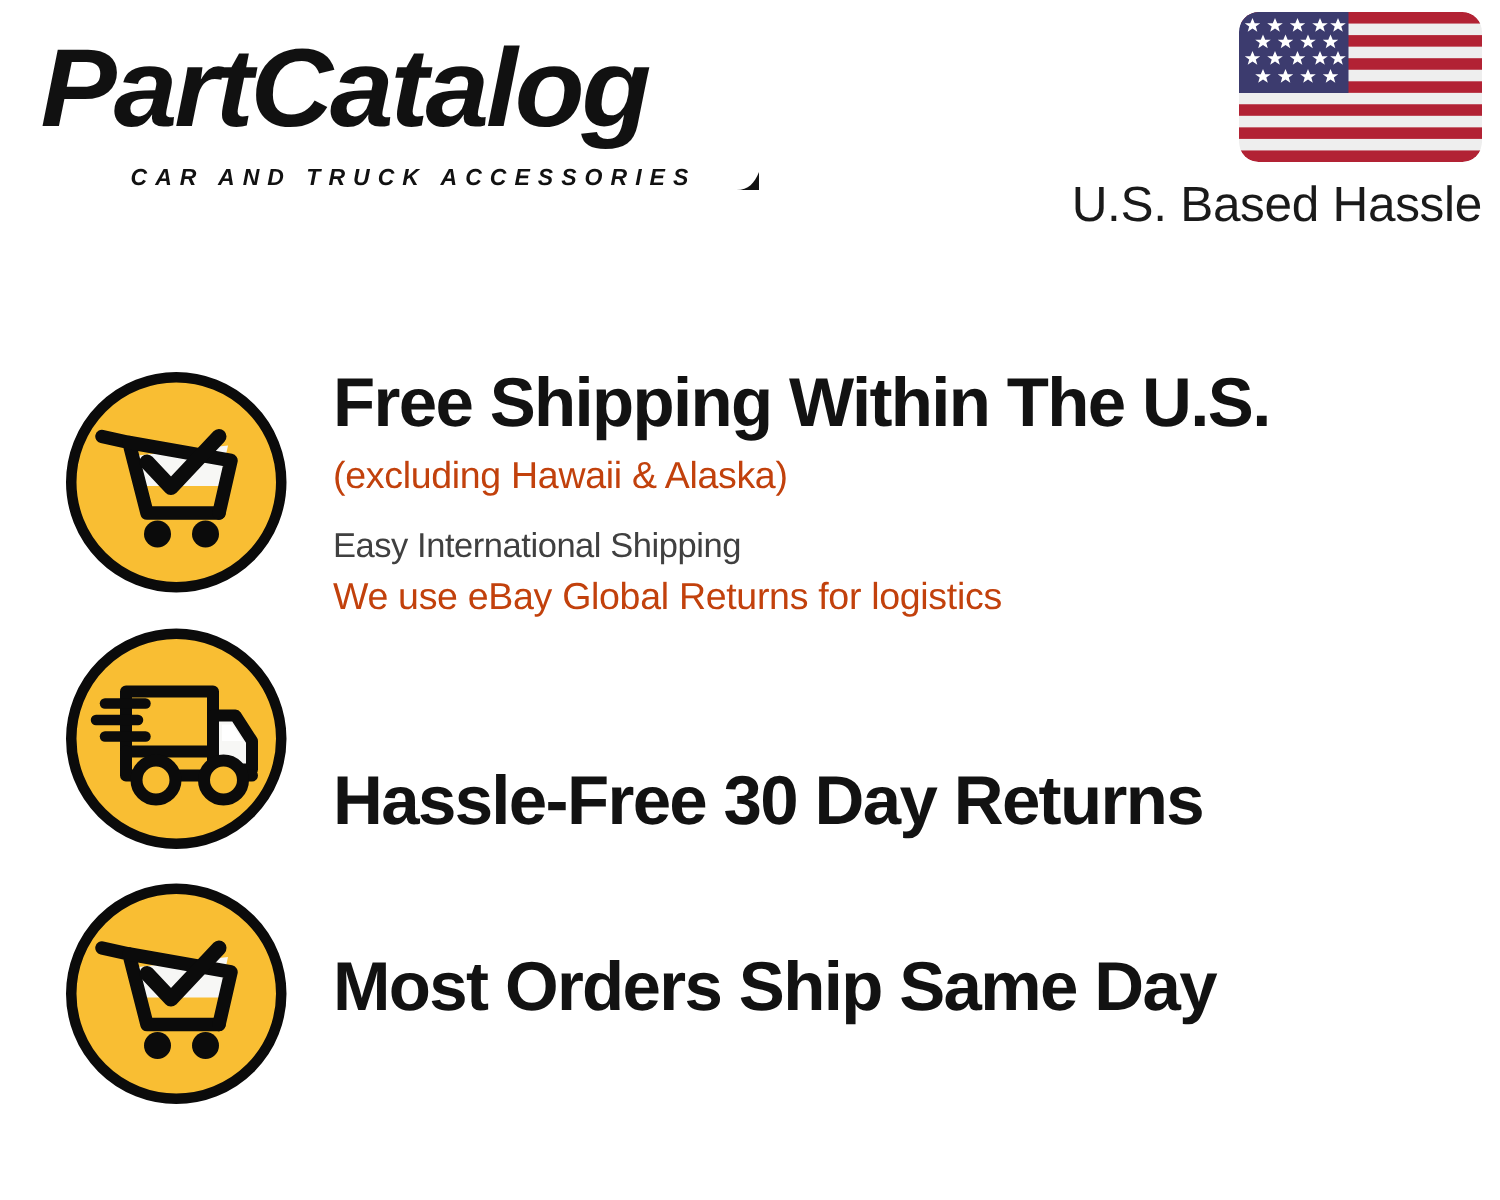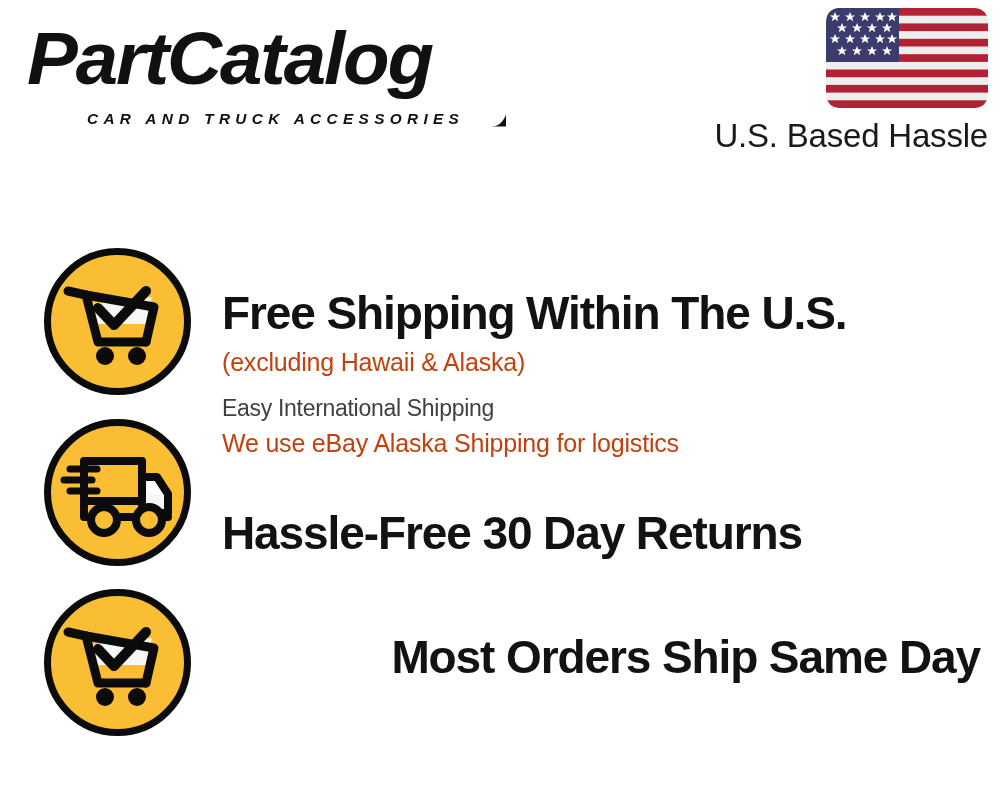--- a/index.html
+++ b/index.html
@@ -100,41 +100,41 @@
   }
 
   
   .benefit-row {
     position: absolute;
     left: 0;
     width: 1000px;
   }
   #row-shipping { top: 240px; height: 168px; }
   #row-returns  { top: 415px; height: 158px; }
-  #row-sameday  { top: 587px; height: 158px; text-align: right; }
+  #row-sameday  { top: 587px; height: 158px; }
 
   .benefit-icon {
     position: absolute;
     left: 42px;
     top: 6px;
     width: 151px;
     height: 151px;
   }
   #row-shipping .benefit-icon { top: 6px; }
   #row-returns  .benefit-icon { top: 2px; }
   #row-sameday  .benefit-icon { top: 0px; }
 
   .benefit-icon svg { display: block; width: 151px; height: 151px; }
 
   .benefit-text {
     position: absolute;
     left: 222px;
     right: 20px;
   }
-  #row-shipping .benefit-text { top: 0px; margin-top: 45px; }
+  #row-shipping .benefit-text { top: 0px; }
   #row-returns  .benefit-text { top: 58px; margin-top: 32px; }
   #row-sameday  .benefit-text { top: 42px; }
 
   .headline {
     font-family: "Liberation Sans", sans-serif;
     font-weight: 700;
     font-size: 46px;
     line-height: 56px;
     letter-spacing: -1.1px;
     color: #121212;
@@ -231,21 +231,21 @@
       <path d="M44 49 L112 61 L104 96" fill="none" stroke="#0B0B0B" stroke-width="9" stroke-linecap="round" stroke-linejoin="round"></path>
       <path d="M56 62 L72 79 L104 45" fill="none" stroke="#0B0B0B" stroke-width="10" stroke-linecap="round" stroke-linejoin="round"></path>
       <circle cx="63" cy="110" r="9" fill="#0B0B0B"></circle>
       <circle cx="95" cy="110" r="9" fill="#0B0B0B"></circle>
     </svg>
   </div>
   <div class="benefit-text">
     <div class="headline">Free Shipping Within The U.S.</div>
     <div class="subline" id="shipping-excluding">(excluding Hawaii &amp; Alaska)</div>
     <div class="subline-strong" id="shipping-intl-title">Easy International Shipping</div>
-    <div class="subline" id="shipping-intl-desc">We use eBay Alaska Shipping for logistics</div>
+    <div class="subline" id="shipping-intl-desc">We use eBay Global Returns for logistics</div>
   </div>
 </div>
 
 <div class="benefit-row" id="row-returns">
   <div class="benefit-icon">
     <svg viewBox="0 0 151 151" aria-hidden="true">
       <circle cx="75.5" cy="75.5" r="70" fill="#F9BE33" stroke="#0B0B0B" stroke-width="7"></circle>
       <path d="M99 60 L114 60 L124 76 L124 94 L99 94 Z" fill="#F7F7F5"></path>
       <rect x="42" y="44" width="58" height="40" fill="#F9BE33" stroke="#0B0B0B" stroke-width="8" stroke-linejoin="round"></rect>
       <path d="M100 60 L115 60 L126 77 L126 96 L100 96 Z" fill="none" stroke="#0B0B0B" stroke-width="8" stroke-linejoin="round"></path>

